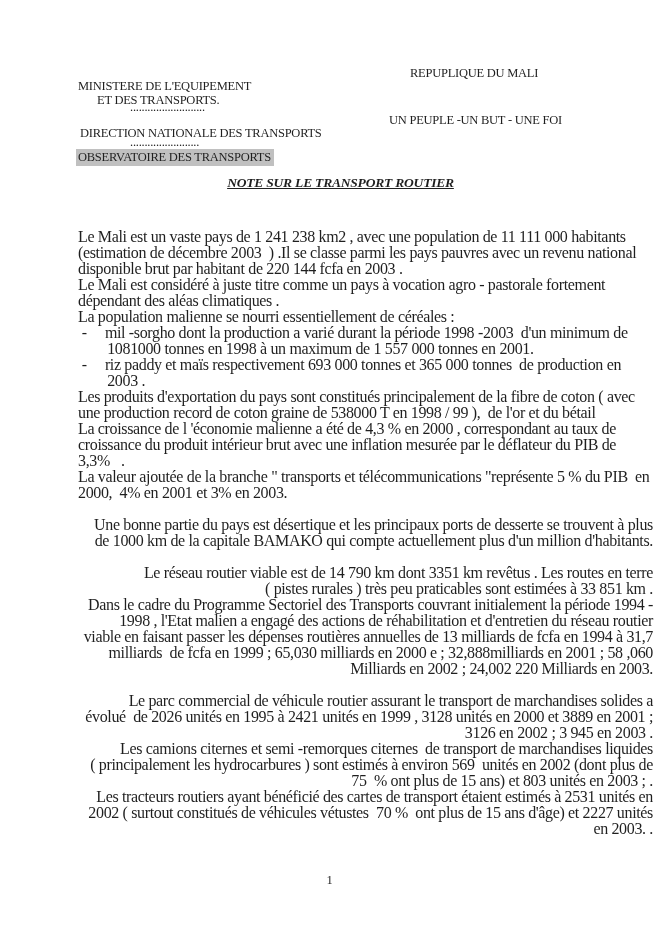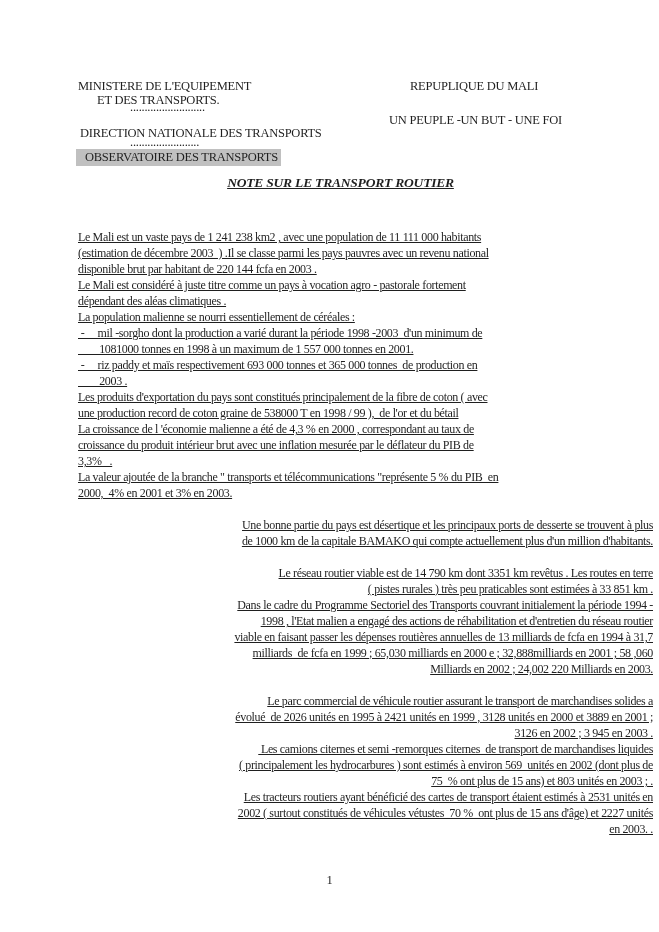--- a/index.html
+++ b/index.html
@@ -17,30 +17,30 @@
     overflow: hidden;
   }
   .hdr-item {
     position: absolute;
     font-size: 12.5px;
     line-height: 14px;
     letter-spacing: -0.25px;
     white-space: pre;
   }
   .ministry1   { left: 78px;  top: 79px; }
-  .republic    { left: 410px; top: 79px; }
+  .republic    { left: 410px; top: 66px; }
   .ministry2   { left: 97px;  top: 93px; }
   .dots1       { left: 130px; top: 100px; }
   .motto       { left: 389px; top: 113px; text-align: center; }
   .direction   { left: 80px;  top: 126px; }
   .dots2       { left: 130px; top: 135px; }
   .observatory {
     left: 76px; top: 149px;
     background: #c0c0c0;
-    padding: 1px 3px 2px 9px;
+    padding: 1px 3px 2px 2px;
   }
   .doc-title {
     position: absolute;
     top: 175px;
     left: 0;
     width: 659px;
     text-align: center;
     font-weight: bold;
     font-style: italic;
     font-size: 13.5px;
@@ -53,24 +53,23 @@
     text-decoration: underline;
   }
   .doc-body {
     position: absolute;
     left: 78px;
     top: 229px;
     width: 575px;
   }
   .para {
     white-space: pre;
-    font-size: 12px;
+    font-size: 16px;
     line-height: 16px;
     letter-spacing: -0.35px;
-    text-decoration: underline;
   }
   .para + .para { margin-top: 16px; text-align: right; }
   .page-number {
     position: absolute;
     top: 873px;
     left: 0;
     width: 659px;
     text-align: center;
     font-size: 12.5px;
   }

